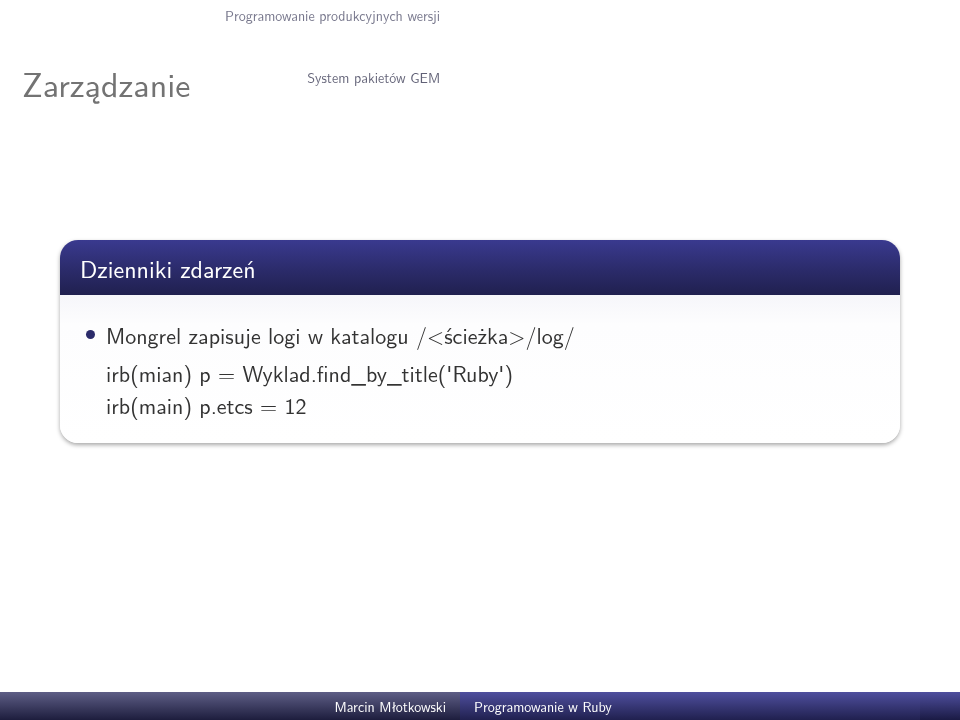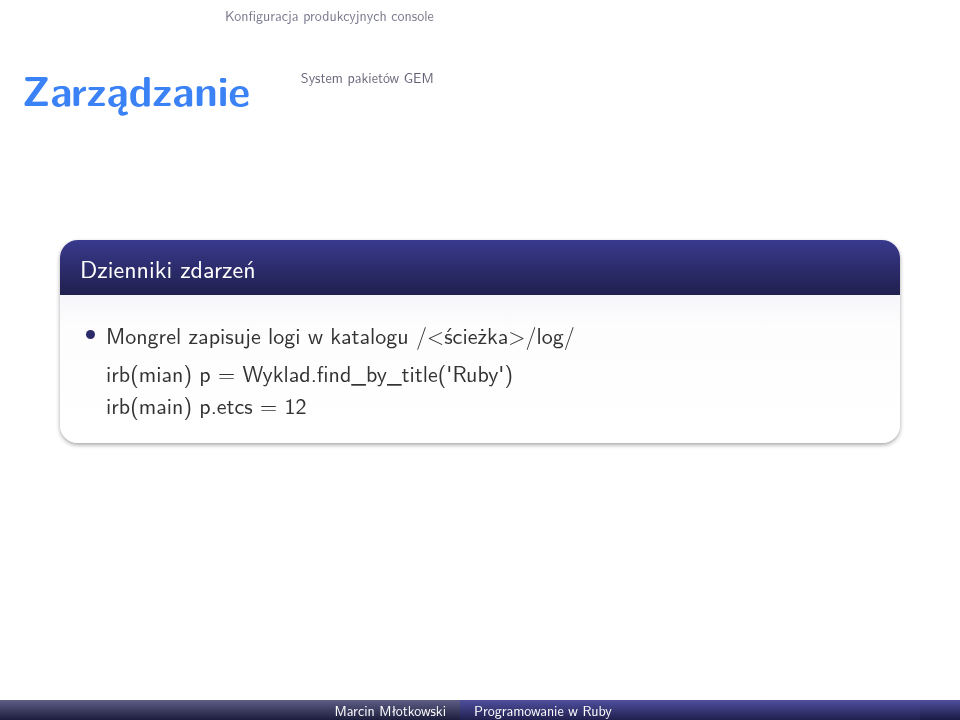--- a/index.html
+++ b/index.html
@@ -34,23 +34,23 @@
   .header .line2 {
     color: rgba(30,30,60,0.7);
     margin-top: 44px;
   }
 
   
   .slide-title {
     position: absolute;
     left: 22px;
     top: 58px;
-    font-size: 42px;
-    font-weight: 700;
-    color: #3b82f6;
+    font-size: 34px;
+    font-weight: 400;
+    color: #737373;
   }
 
   
   .block {
     position: absolute;
     left: 60px;
     right: 60px;
     top: 240px;
     border-radius: 18px;
     box-shadow: 0 2px 4px rgba(0,0,0,0.35);
@@ -88,21 +88,21 @@
   .code-sub {
     padding-left: 24px;
   }
 
   
   .footer {
     position: absolute;
     bottom: 0;
     left: 0;
     right: 0;
-    height: 20px;
+    height: 28px;
     display: flex;
     font-size: 14px;
     color: #fff;
   }
   .footer .seg {
     flex: 1;
     display: flex;
     align-items: center;
     padding: 0 14px;
     white-space: nowrap;
@@ -120,21 +120,21 @@
     justify-content: flex-end;
     background: linear-gradient(to bottom, #4f4f9e 0%, #1a1a44 100%);
     flex: 0 0 10%;
     color: #a0a0c0;
   }
 </style>
 </head>
 <body>
 
 <div class="header">
-  <span class="line line1">Konfiguracja produkcyjnych console</span>
+  <span class="line line1">Programowanie produkcyjnych wersji</span>
   <span class="line line2">System pakietów GEM</span>
 </div>
 
 <div class="slide-title">Zarządzanie</div>
 
 <div class="block">
   <div class="block-title">Dzienniki zdarzeń</div>
   <div class="block-body">
     <div class="b-item">
       <span class="bullet"></span>

